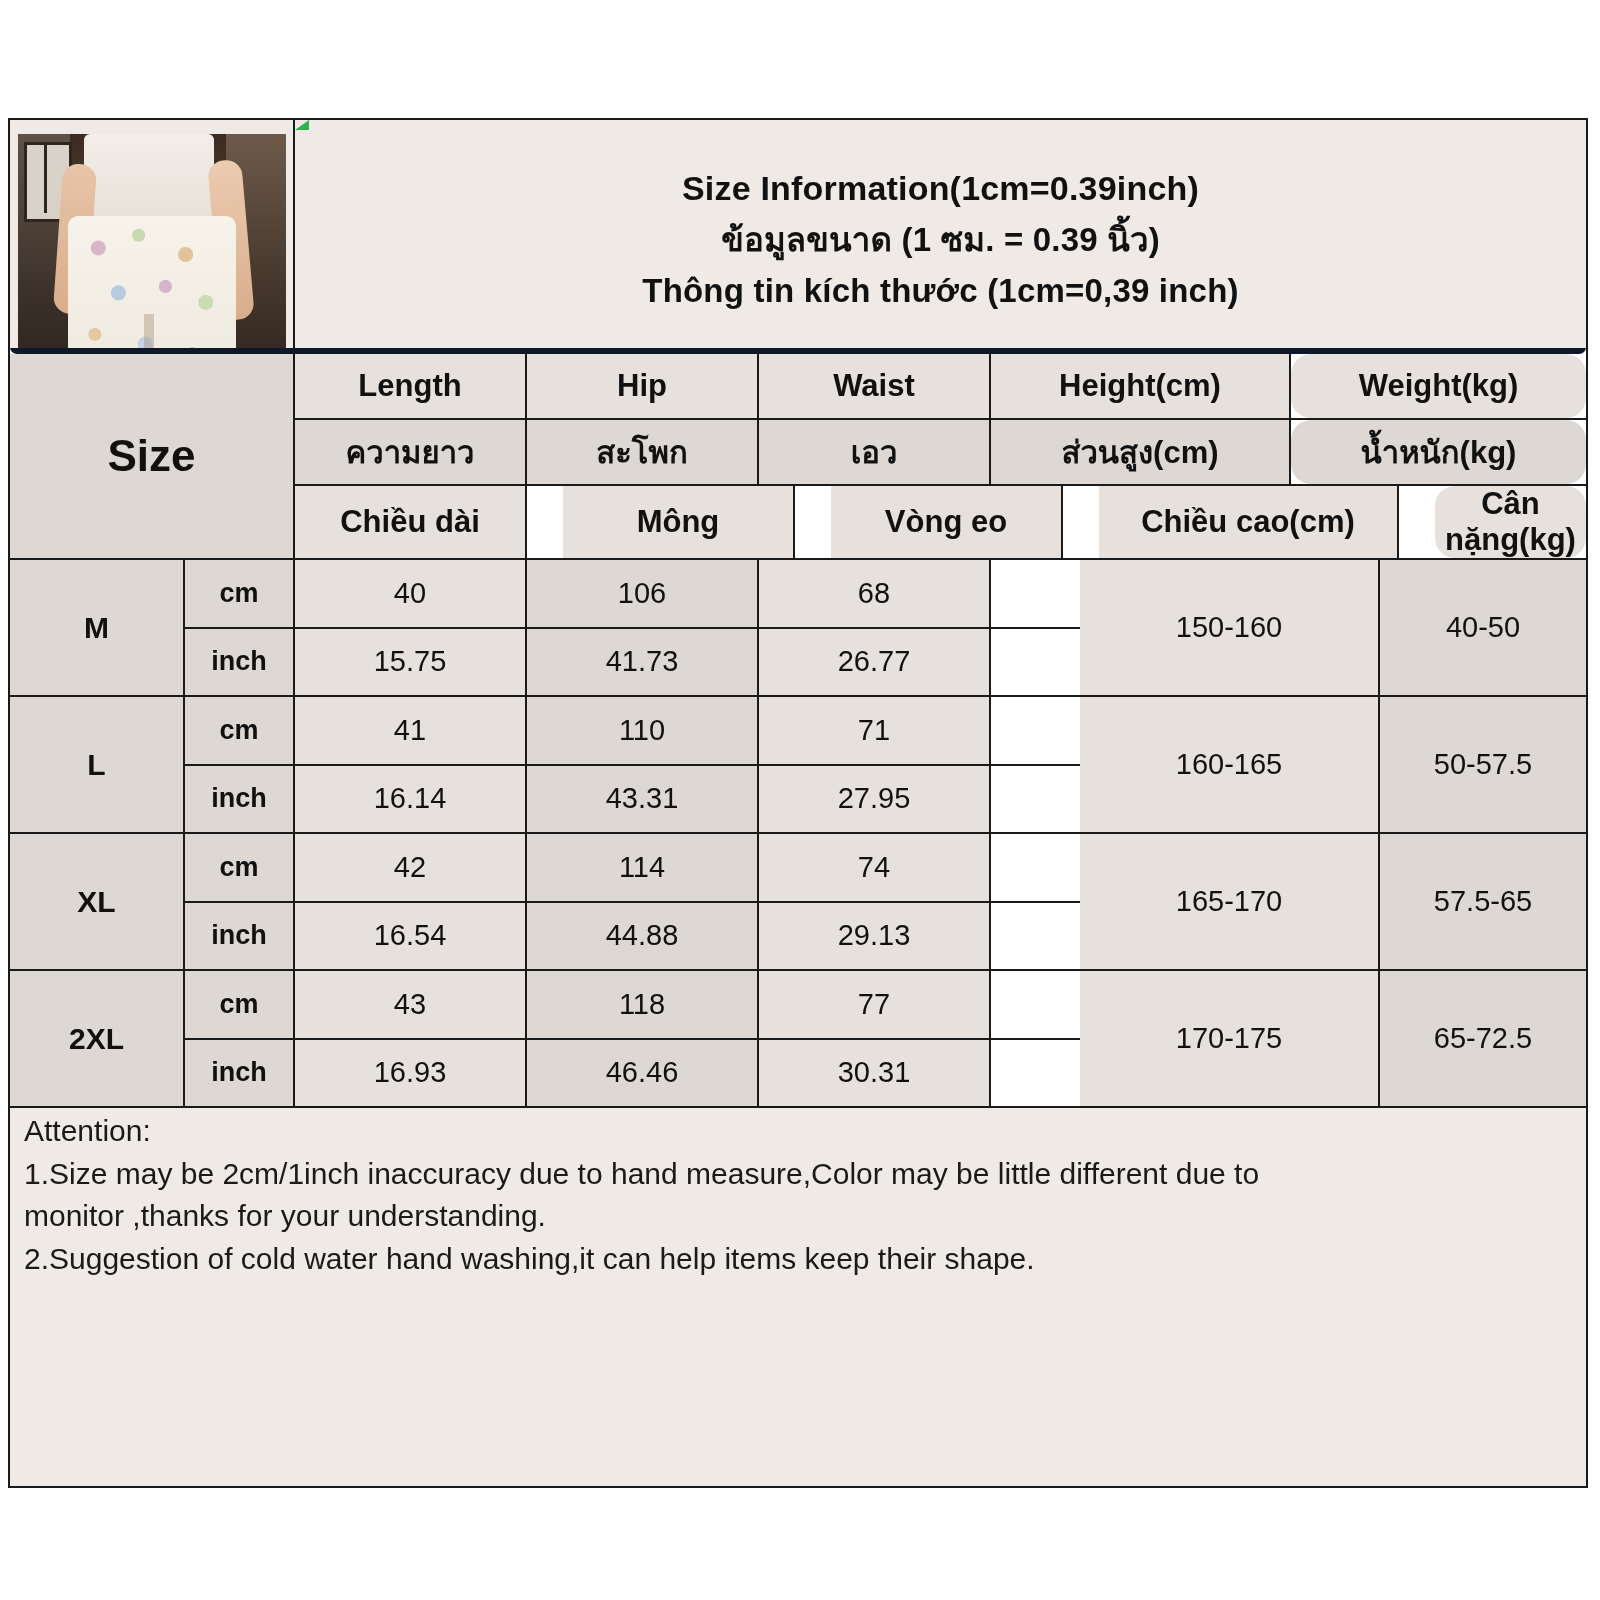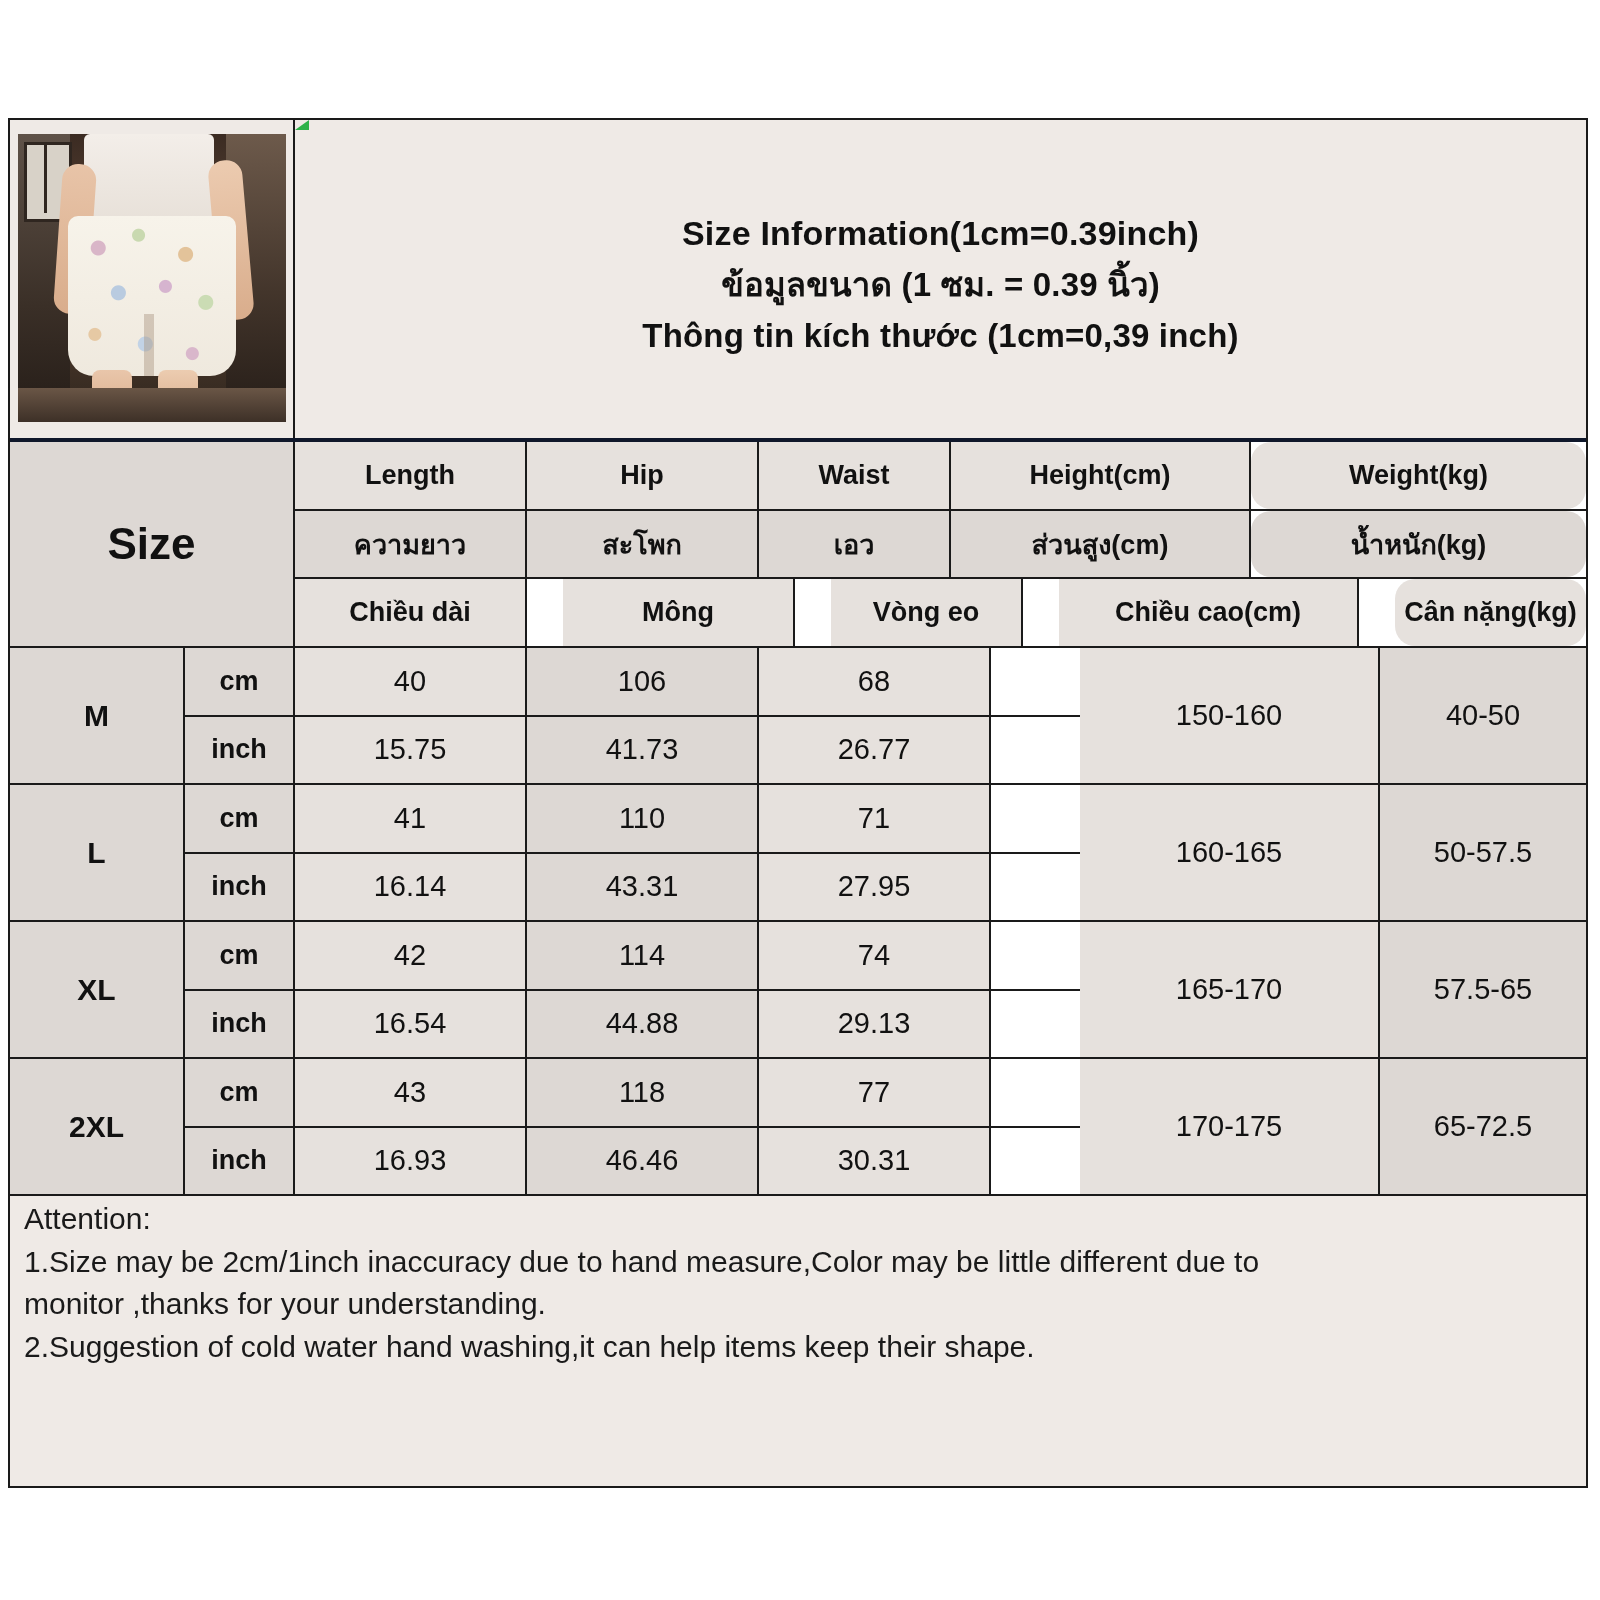--- a/index.html
+++ b/index.html
@@ -26,23 +26,24 @@
     width: 1580px;
     height: 1370px;
     border: 2px solid #1a1a1a;
     box-sizing: border-box;
     display: flex;
     flex-direction: column;
   }
   
   .header-row {
     display: flex;
-    height: 322px;
-    border-bottom: 4px solid #0f172a;
-    box-sizing: border-box;
+    height: 234px;
+    border-bottom: 6px solid #0f172a;
+    box-sizing: border-box;
+    border-radius: 7px;
   }
   .photo-cell {
     width: 285px;
     border-right: 2px solid #1a1a1a;
     box-sizing: border-box;
     background: #efeae6;
     position: relative;
     overflow: hidden;
   }
   .photo {
@@ -181,31 +182,31 @@
     border-bottom: 2px solid #1a1a1a;
     box-sizing: border-box;
   }
   .head-line:last-child { border-bottom: none; gap: 36px; }
   .hc {
     border-right: 2px solid #1a1a1a;
     box-sizing: border-box;
     display: flex;
     align-items: center;
     justify-content: center;
-    font-size: 27px;
+    font-size: 31px;
     font-weight: bold;
     color: #111;
     background: #e6e1dd;
     text-align: center;
     padding: 0 4px;
   }
   .hc:last-child { border-right: none; border-radius: 20px; }
   .hc.c1 { width: 232px; }
   .hc.c2 { width: 232px; }
-  .hc.c3 { width: 192px; }
+  .hc.c3 { width: 232px; }
   .hc.c4 { width: 300px; }
   .hc.c5 { flex: 1; }
   .head-line.alt .hc { background: #ddd8d4; }
 
   
   .body-block {
     display: flex;
     flex-direction: column;
     flex: 0 0 auto;
   }

